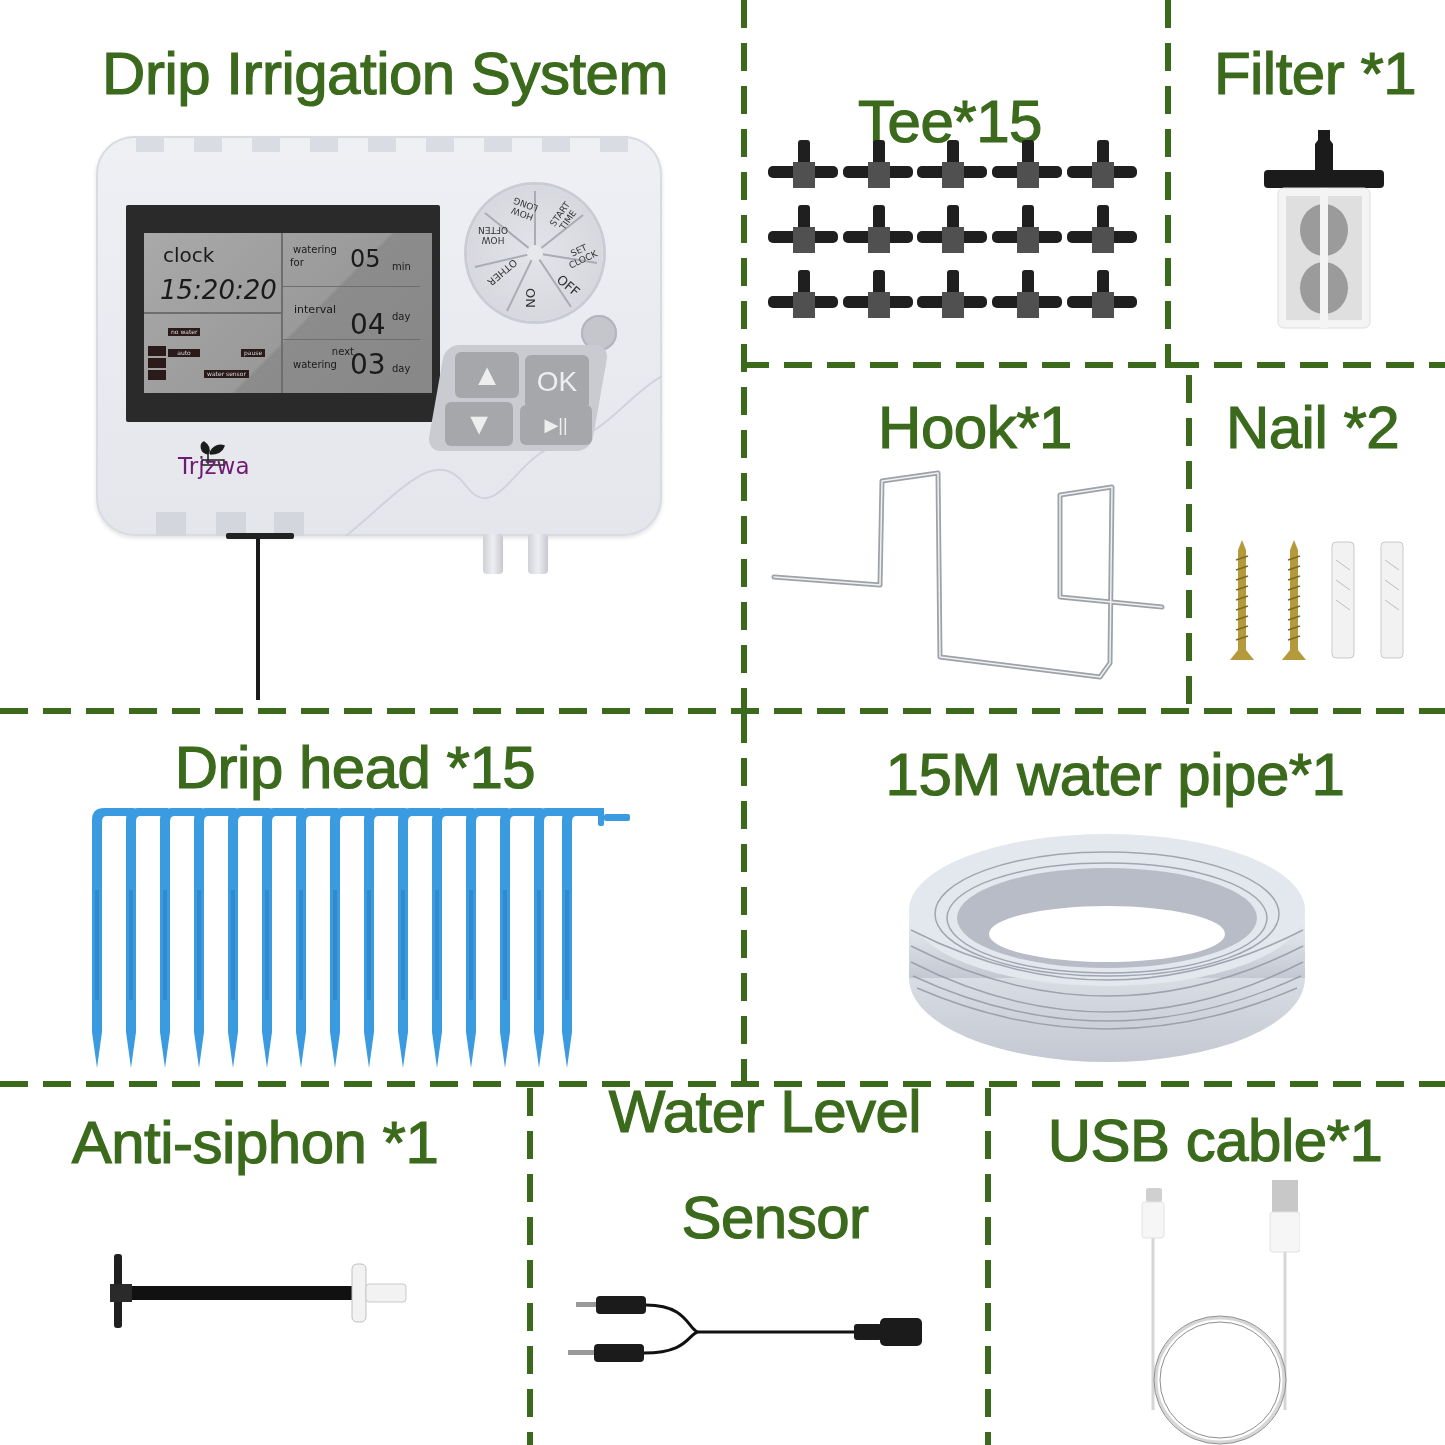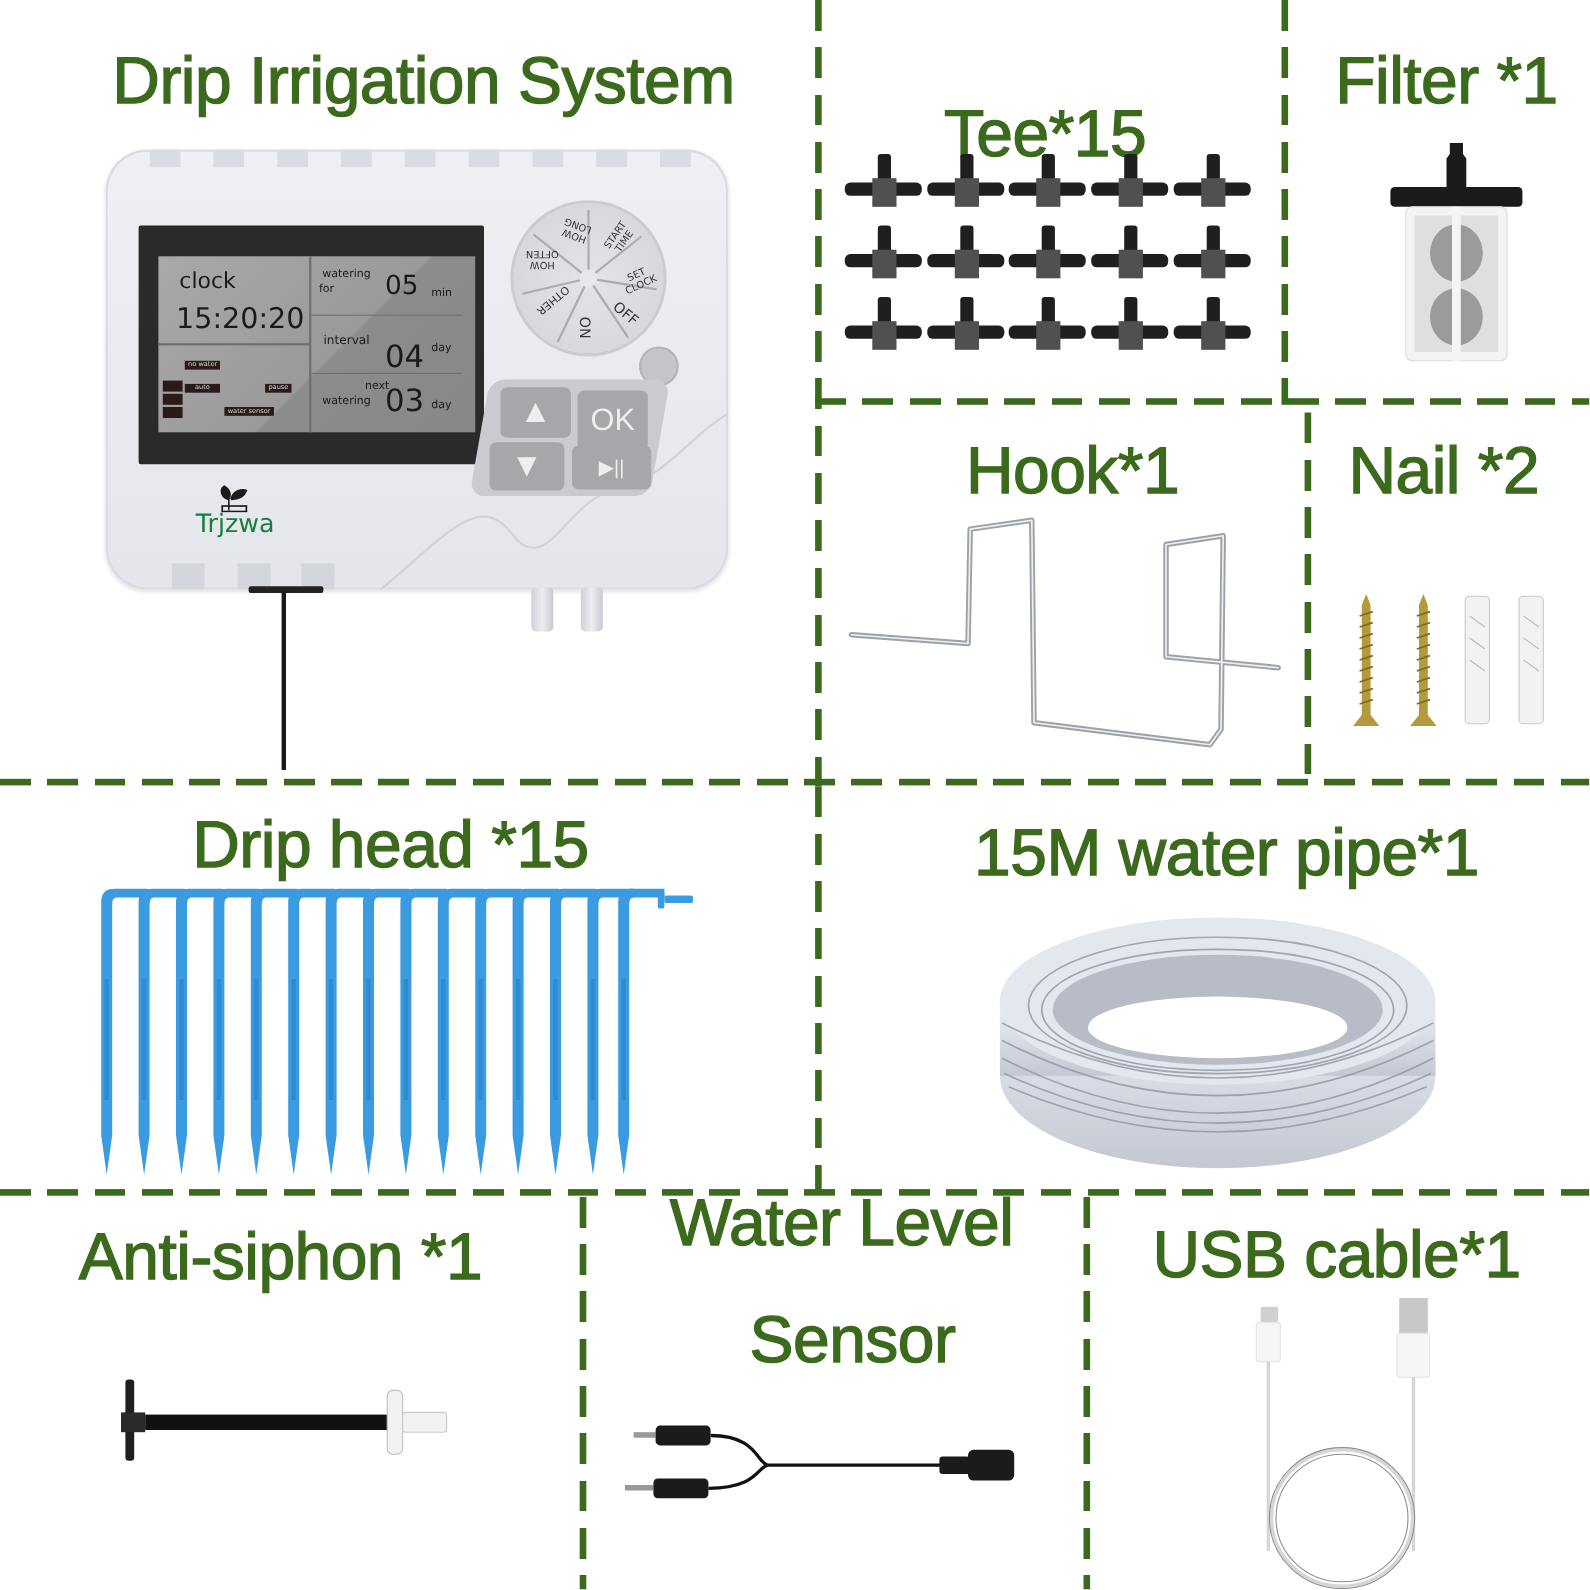--- a/index.html
+++ b/index.html
@@ -66,21 +66,21 @@
   </div>
 
   <div class="lcd-frame"></div>
   <div class="lcd">
     <div class="abs" style="left:137px;top:0;width:2px;height:160px;background:#6e6e6e;"></div>
     <div class="abs" style="left:0;top:79px;width:137px;height:2px;background:#6e6e6e;"></div>
     <div class="abs" style="left:139px;top:53px;width:137px;height:1px;background:#6e6e6e;"></div>
     <div class="abs" style="left:139px;top:106px;width:137px;height:1px;background:#6e6e6e;"></div>
 
     <div class="cell" style="left:19px;top:10px;font-size:20px;">clock</div>
-    <div class="cell" style="left:16px;top:42px;font-size:26px;">15:20:20</div>
+    <div class="cell" style="left:16px;top:42px;font-size:26px;font-style:italic;">15:20:20</div>
 
     <div class="tag" style="left:24px;top:95px;">no water</div>
     <div class="tag" style="left:24px;top:116px;width:26px;text-align:center;">auto</div>
     <div class="tag" style="left:97px;top:116px;">pause</div>
     <div class="tag" style="left:60px;top:137px;">water sensor</div>
     <div class="abs" style="left:4px;top:113px;width:18px;height:10px;background:#2a1a1a;"></div>
     <div class="abs" style="left:4px;top:125px;width:18px;height:10px;background:#2a1a1a;"></div>
     <div class="abs" style="left:4px;top:137px;width:18px;height:10px;background:#2a1a1a;"></div>
 
     <div class="cell" style="left:146px;top:11px;font-size:10px;width:50px;text-align:center;">watering</div>
@@ -124,21 +124,21 @@
   <div class="btnpad"></div>
   <div class="key" style="left:455px;top:352px;width:64px;height:46px;font-size:30px;">▲</div>
   <div class="key" style="left:525px;top:355px;width:64px;height:54px;font-size:28px;">OK</div>
   <div class="key" style="left:445px;top:402px;width:68px;height:44px;font-size:30px;">▼</div>
   <div class="key" style="left:520px;top:405px;width:72px;height:40px;font-size:18px;">▶||</div>
 
   <svg class="abs" style="left:198px;top:440px" width="34" height="26">
     <path d="M10 24 L10 14 M10 14 C 2 12, 2 4, 6 2 C 12 6, 12 10, 10 14 M12 14 C 14 6, 22 4, 26 6 C 24 12, 18 14, 12 14" fill="#1c1c1c" stroke="#1c1c1c" stroke-width="1.5"></path>
     <rect x="4" y="20" width="22" height="5" fill="none" stroke="#1c1c1c" stroke-width="1.5"></rect>
   </svg>
-  <div class="abs" style="left:178px;top:464px;font-family:'DejaVu Sans',sans-serif;font-size:23px;color:#15803d;">Trjzwa</div>
+  <div class="abs" style="left:178px;top:453px;font-family:'DejaVu Sans',sans-serif;font-size:23px;color:#701a75;">Trjzwa</div>
 
   <div class="abs" style="left:226px;top:533px;width:68px;height:6px;background:#222;border-radius:2px;"></div>
   <div class="abs" style="left:256px;top:538px;width:4px;height:162px;background:#1a1a1a;"></div>
   <div class="abs" style="left:483px;top:534px;width:20px;height:40px;border-radius:4px;background:linear-gradient(90deg,#cfd1d6,#eceef2,#c7c9cf);"></div>
   <div class="abs" style="left:528px;top:534px;width:20px;height:40px;border-radius:4px;background:linear-gradient(90deg,#cfd1d6,#eceef2,#c7c9cf);"></div>
 </section>
 
 <section>
   <div class="title" style="left:760px;top:44px;width:380px;margin-top:48px;">Tee*15</div>
   <svg class="abs" style="left:766px;top:138px" width="376" height="190">

